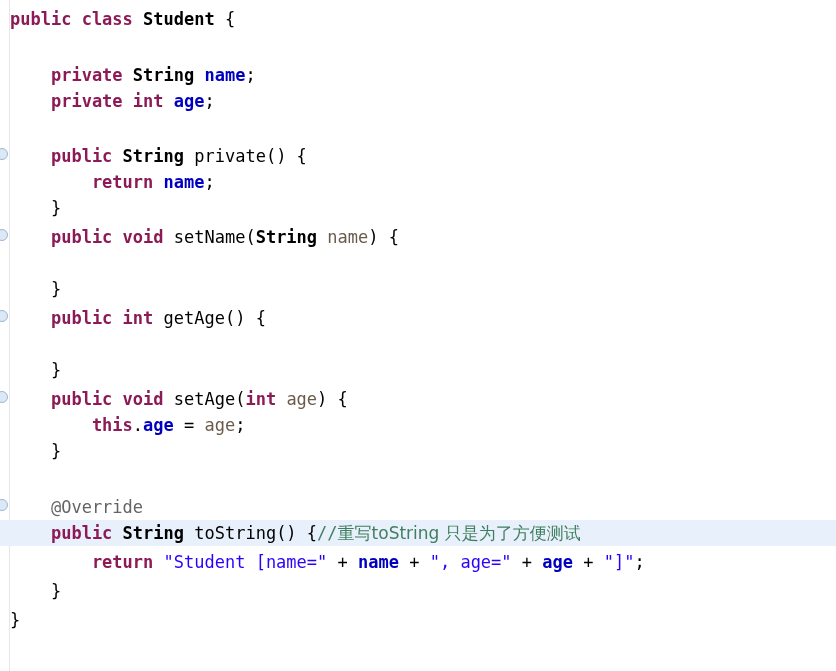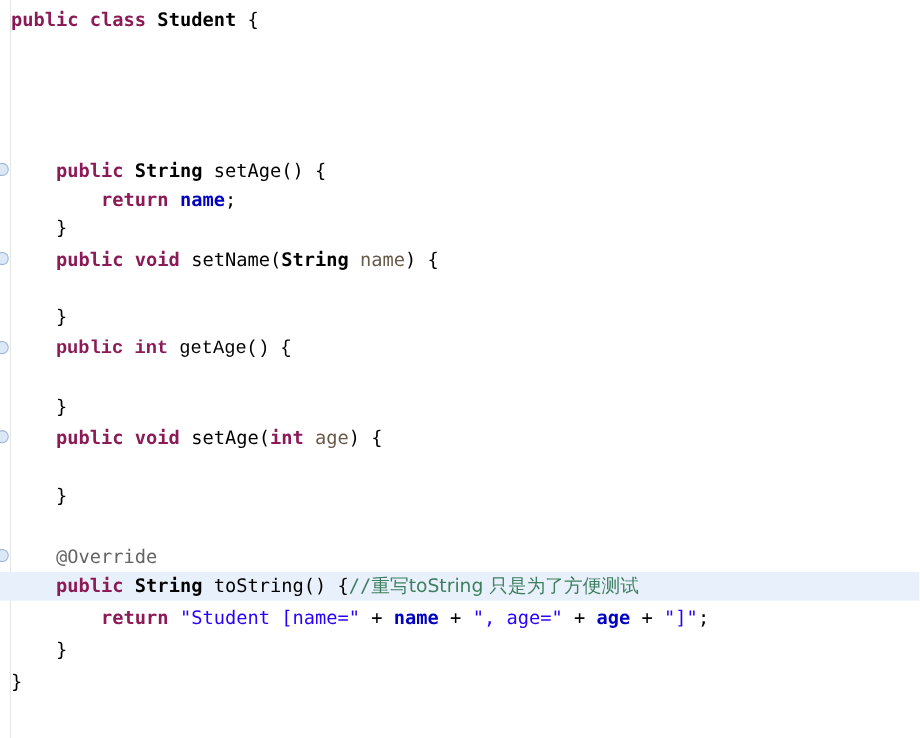--- a/index.html
+++ b/index.html
@@ -115,29 +115,32 @@
         <div class="gutter-marker" style="top: 229px;"></div>
         <div class="gutter-marker" style="top: 310px;"></div>
         <div class="gutter-marker" style="top: 391px;"></div>
         <div class="gutter-marker" style="top: 499px;"></div>
       </div>
   </div>
 
   <div class="code" id="code-surface">
       <div class="line" style="top: 6px;"><span class="txt"><span class="kw">public class </span><span class="type">Student</span><span class="plain"> {</span></span></div>
       <div class="line" style="top: 32px;"><span class="txt"></span></div>
+      <div class="line" style="top: 62px;"><span class="txt"><span class="kw">    private </span><span class="type">String </span><span class="field">name</span><span class="plain">;</span></span></div>
+      <div class="line" style="top: 88px;"><span class="txt"><span class="kw">    private int </span><span class="field">age</span><span class="plain">;</span></span></div>
       <div class="line" style="top: 114px;"><span class="txt"></span></div>
-      <div class="line" style="top: 143px;"><span class="txt"><span class="kw">    public </span><span class="type">String </span><span class="plain">setAge() {</span></span></div>
+      <div class="line" style="top: 143px;"><span class="txt"><span class="kw">    public </span><span class="type">String </span><span class="plain">private() {</span></span></div>
       <div class="line" style="top: 169px;"><span class="txt"><span class="kw">        return </span><span class="field">name</span><span class="plain">;</span></span></div>
       <div class="line" style="top: 195px;"><span class="txt"><span class="plain">    }</span></span></div>
       <div class="line" style="top: 224px;"><span class="txt"><span class="kw">    public void </span><span class="plain">setName(</span><span class="type">String </span><span class="param">name</span><span class="plain">) {</span></span></div>
       <div class="line" style="top: 276px;"><span class="txt"><span class="plain">    }</span></span></div>
-      <div class="line" style="top: 305px; font-family: Liberation Mono, monospace;"><span class="txt"><span class="kw">    public int </span><span class="plain">getAge() {</span></span></div>
+      <div class="line" style="top: 305px;"><span class="txt"><span class="kw">    public int </span><span class="plain">getAge() {</span></span></div>
       <div class="line" style="top: 357px;"><span class="txt"><span class="plain">    }</span></span></div>
       <div class="line" style="top: 386px;"><span class="txt"><span class="kw">    public void </span><span class="plain">setAge(</span><span class="kw">int </span><span class="param">age</span><span class="plain">) {</span></span></div>
+      <div class="line" style="top: 412px;"><span class="txt"><span class="kw">        this</span><span class="plain">.</span><span class="field">age</span><span class="plain"> = </span><span class="param">age</span><span class="plain">;</span></span></div>
       <div class="line" style="top: 438px;"><span class="txt"><span class="plain">    }</span></span></div>
       <div class="line" style="top: 464px;"><span class="txt"></span></div>
       <div class="line highlight" style="top: 520px;"><span class="txt"><span class="kw">    public </span><span class="type">String </span><span class="plain">toString() {</span><span class="cmt">//</span><span class="cmt-cn">重写toString 只是为了方便测试</span></span></div>
       <div class="line" style="top: 494px;"><span class="txt"><span class="anno">    @Override</span></span></div>
       <div class="line" style="top: 549px;"><span class="txt"><span class="kw">        return </span><span class="str">"Student [name="</span><span class="plain"> + </span><span class="field">name</span><span class="plain"> + </span><span class="str">", age="</span><span class="plain"> + </span><span class="field">age</span><span class="plain"> + </span><span class="str">"]"</span><span class="plain">;</span></span></div>
       <div class="line" style="top: 578px;"><span class="txt"><span class="plain">    }</span></span></div>
       <div class="line" style="top: 607px;"><span class="txt"><span class="plain">}</span></span></div>
     </div>
 
 

